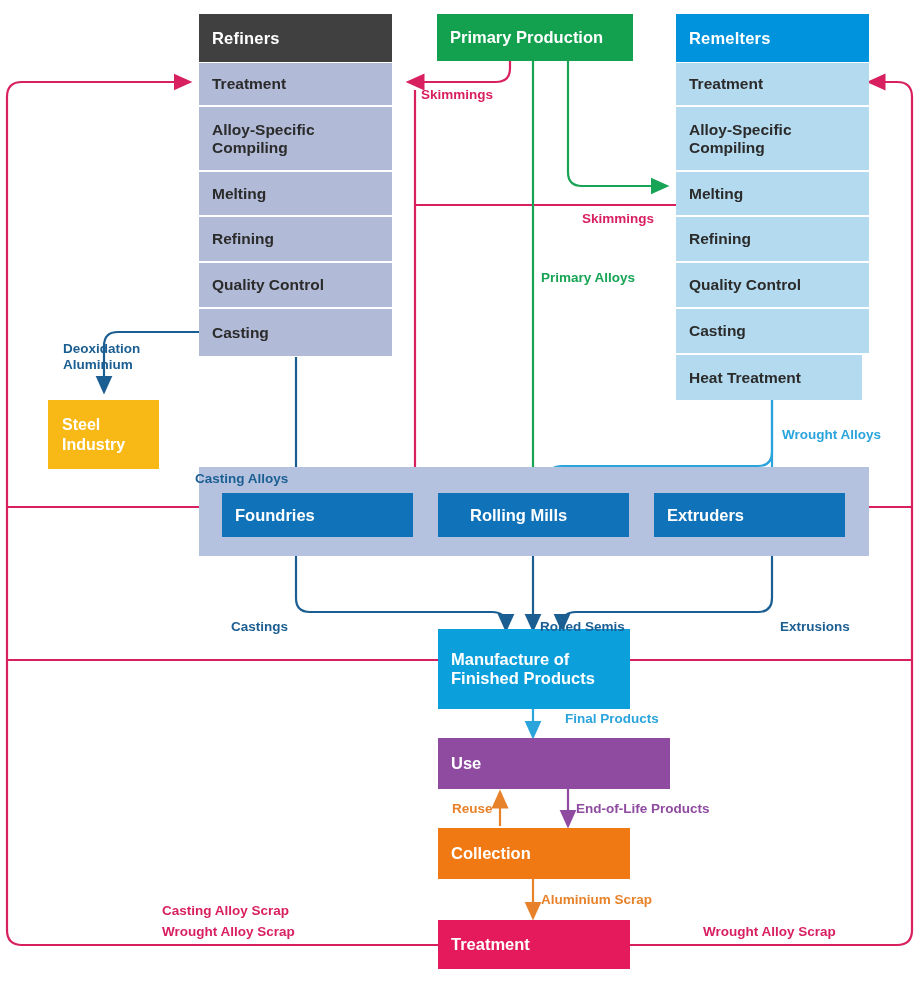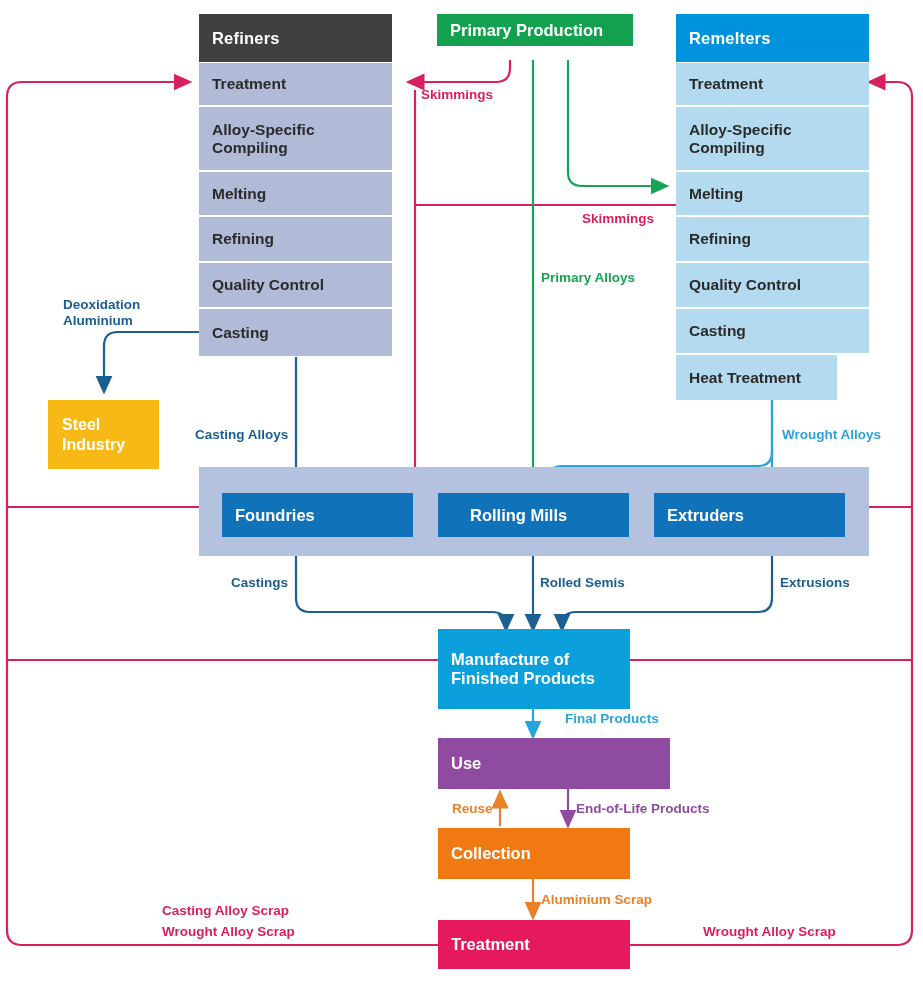--- a/index.html
+++ b/index.html
@@ -33,21 +33,21 @@
   
   .manufacture{background:#0BA0DC;font-weight:bold;font-size:16.5px;color:#ffffff;padding-left:13px;line-height:1.18;}
   .use{background:#8E4BA0;font-weight:bold;font-size:16.5px;color:#ffffff;padding-left:13px;}
   .collection{background:#F07913;font-weight:bold;font-size:16.5px;color:#ffffff;padding-left:13px;}
   .treatment-bot{background:#E51A5C;font-weight:bold;font-size:16.5px;color:#ffffff;padding-left:13px;}
 
   
   .lbl{position:absolute;font-weight:bold;font-size:13.5px;line-height:1.22;white-space:pre-line;}
   .lbl-pink{color:#D81F60;}
   .lbl-green{color:#17A455;}
-  .lbl-navy{color:#1B5E92;}
+  .lbl-navy{color:#1B5E92;margin-top:44px;}
   .lbl-cyan{color:#2BA4DC;}
   .lbl-purple{color:#8E4BA0;}
   .lbl-orange{color:#E8822A;}
 </style>
 </head>
 <body>
 
 <div id="stage">
 
   <svg id="edges" viewBox="0 0 923 981">
@@ -130,21 +130,21 @@
   <div class="box row row-left" style="left:199px;top:217px;width:193px;height:44px;">
     <span>Refining</span>
   </div>
   <div class="box row row-left" style="left:199px;top:263px;width:193px;height:44px;">
     <span>Quality Control</span>
   </div>
   <div class="box row row-left" style="left:199px;top:309px;width:193px;height:47px;">
     <span>Casting</span>
   </div>
 
-  <div class="box primary" style="left:437px;top:14px;width:196px;height:32px;">
+  <div class="box primary" style="left:437px;top:14px;width:196px;height:47px;">
     <span>Primary Production</span>
   </div>
 
   <div class="box col-head head-remelters" style="left:676px;top:14px;width:193px;height:48px;">
     <span>Remelters</span>
   </div>
   <div class="box row row-right" style="left:676px;top:63px;width:193px;height:42px;">
     <span>Treatment</span>
   </div>
   <div class="box row row-right" style="left:676px;top:107px;width:193px;height:63px;">
@@ -156,21 +156,21 @@
   </div>
   <div class="box row row-right" style="left:676px;top:217px;width:193px;height:44px;">
     <span>Refining</span>
   </div>
   <div class="box row row-right" style="left:676px;top:263px;width:193px;height:44px;">
     <span>Quality Control</span>
   </div>
   <div class="box row row-right" style="left:676px;top:309px;width:193px;height:44px;">
     <span>Casting</span>
   </div>
-  <div class="box row row-right" style="left:676px;top:355px;width:161px;height:45px;">
+  <div class="box row row-right" style="left:676px;top:355px;width:186px;height:45px;">
     <span>Heat Treatment</span>
   </div>
 
   <div class="box steel" style="left:48px;top:400px;width:111px;height:69px;">
     <span style="white-space:pre-line;">Steel
 Industry</span>
   </div>
 
   <div class="midband" style="left:199px;top:467px;width:670px;height:89px;"></div>
 

